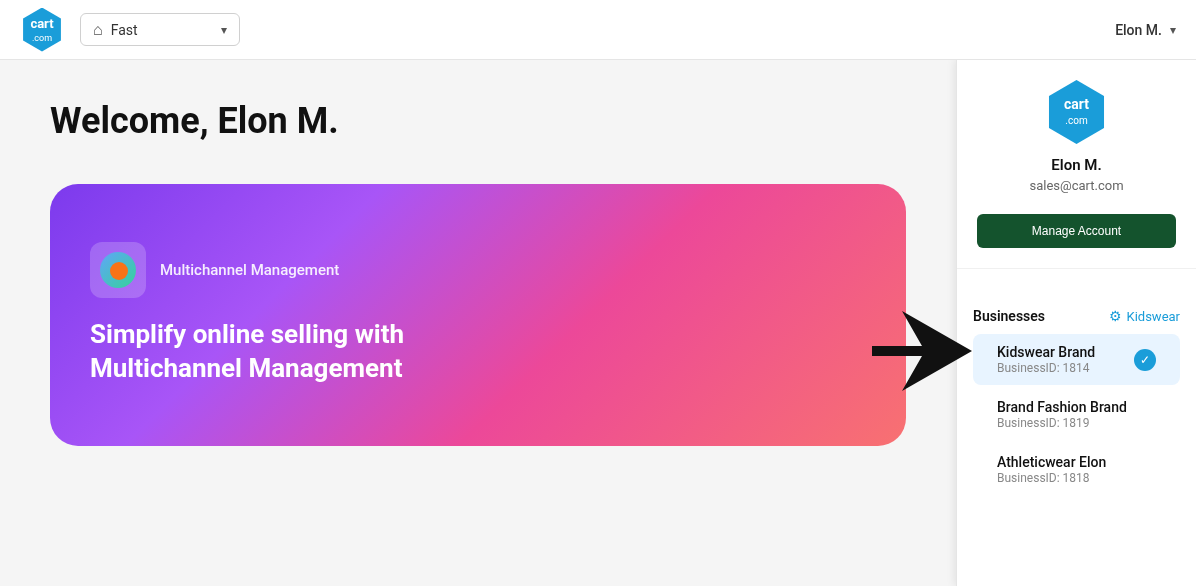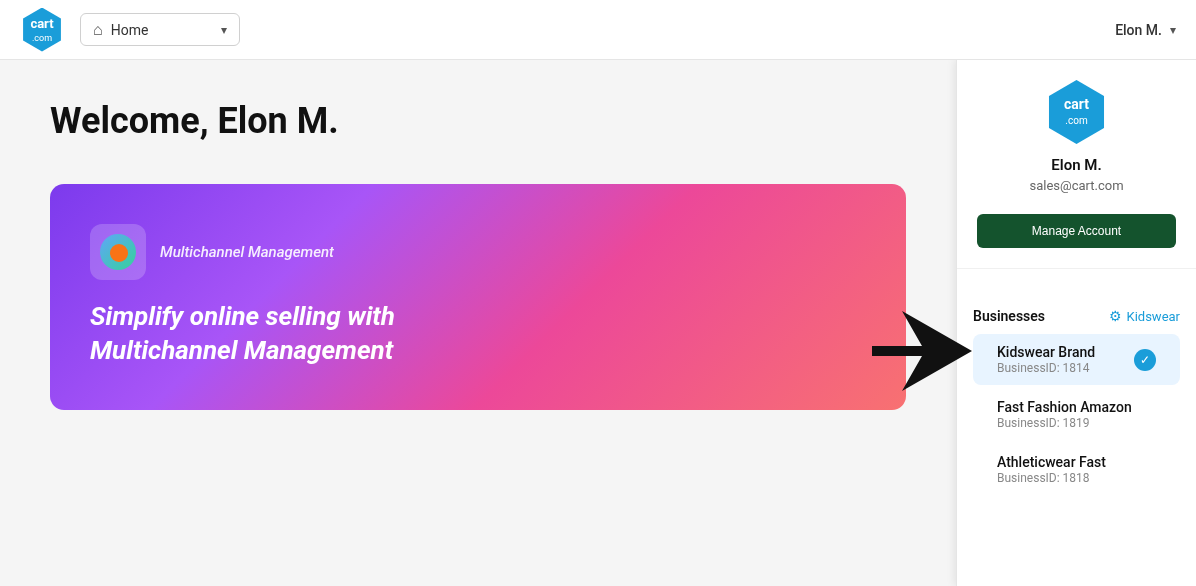--- a/index.html
+++ b/index.html
@@ -76,26 +76,25 @@
     .welcome-heading {
       font-size: 36px;
       font-weight: 700;
       color: #111;
       margin-bottom: 42px;
     }
 
     
     .banner-card {
       background: linear-gradient(135deg, #7c3aed 0%, #a855f7 30%, #ec4899 60%, #f87171 100%);
-      border-radius: 14px;
-      padding: 40px 40px;
+      border-radius: 28px;
+      padding: 58px 40px;
       position: relative;
       overflow: hidden;
       max-width: 900px;
-      font-style: italic;
     }
     .banner-top {
       display: flex;
       align-items: center;
       gap: 14px;
       margin-bottom: 20px;
     }
     .banner-icon {
       width: 56px;
       height: 56px;
@@ -286,21 +285,21 @@
       <div class="logo-shape">
         <div class="logo-text">
           <span>cart</span><br>
           <span class="com">.com</span>
         </div>
       </div>
     </div>
     <div class="home-nav">
       <div class="home-nav-left">
         <span class="house-icon">⌂</span>
-        <span class="home-label">Home</span>
+        <span class="home-label">Fast</span>
       </div>
       <span class="chevron-down">▾</span>
     </div>
   </div>
   <div class="header-right">
     <span class="user-name">Elon M.</span>
     <span class="user-chevron">▾</span>
   </div>
 </header>
 
@@ -350,30 +349,30 @@
             <div class="business-name">Kidswear Brand</div>
             <div class="business-id">BusinessID: 1814</div>
           </div>
           <div class="check-icon">✓</div>
         </div>
       </div>
 
       <div class="business-item">
         <div class="business-item-top">
           <div>
-            <div class="business-name">Fast Fashion Amazon</div>
+            <div class="business-name">Brand Fashion Brand</div>
             <div class="business-id">BusinessID: 1819</div>
           </div>
         </div>
       </div>
 
       <div class="business-item">
         <div class="business-item-top">
           <div>
-            <div class="business-name">Athleticwear Fast</div>
+            <div class="business-name">Athleticwear Elon</div>
             <div class="business-id">BusinessID: 1818</div>
           </div>
         </div>
       </div>
     </div>
 
     <svg class="arrow-svg" style="position:absolute; bottom:195px; left:-85px; z-index:30;" width="100" height="80" viewBox="0 0 100 80">
       <polygon points="100,40 30,0 50,35 0,35 0,45 50,45 30,80" fill="#111"></polygon>
     </svg>
   </div>

